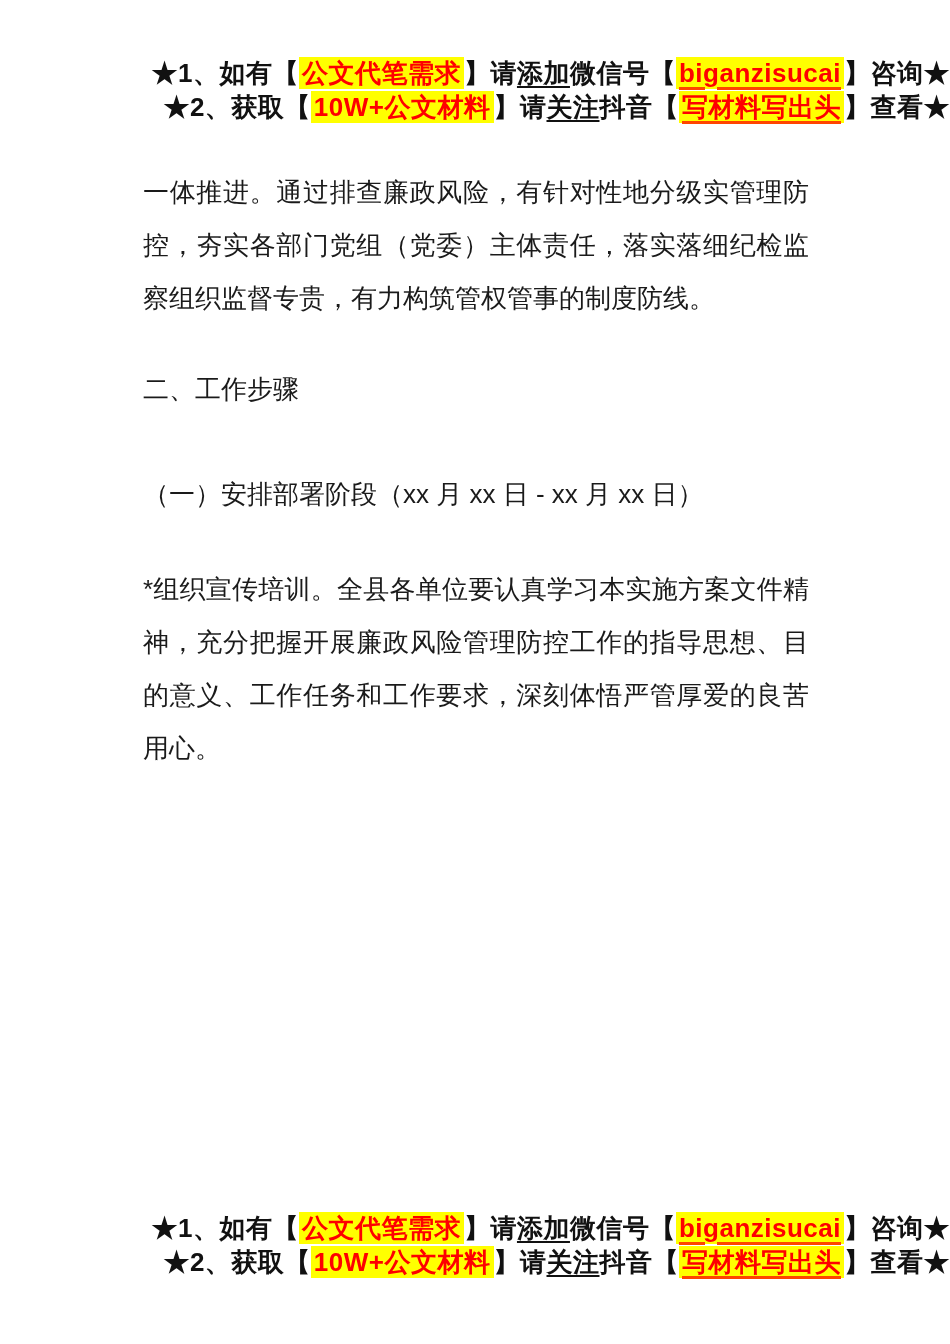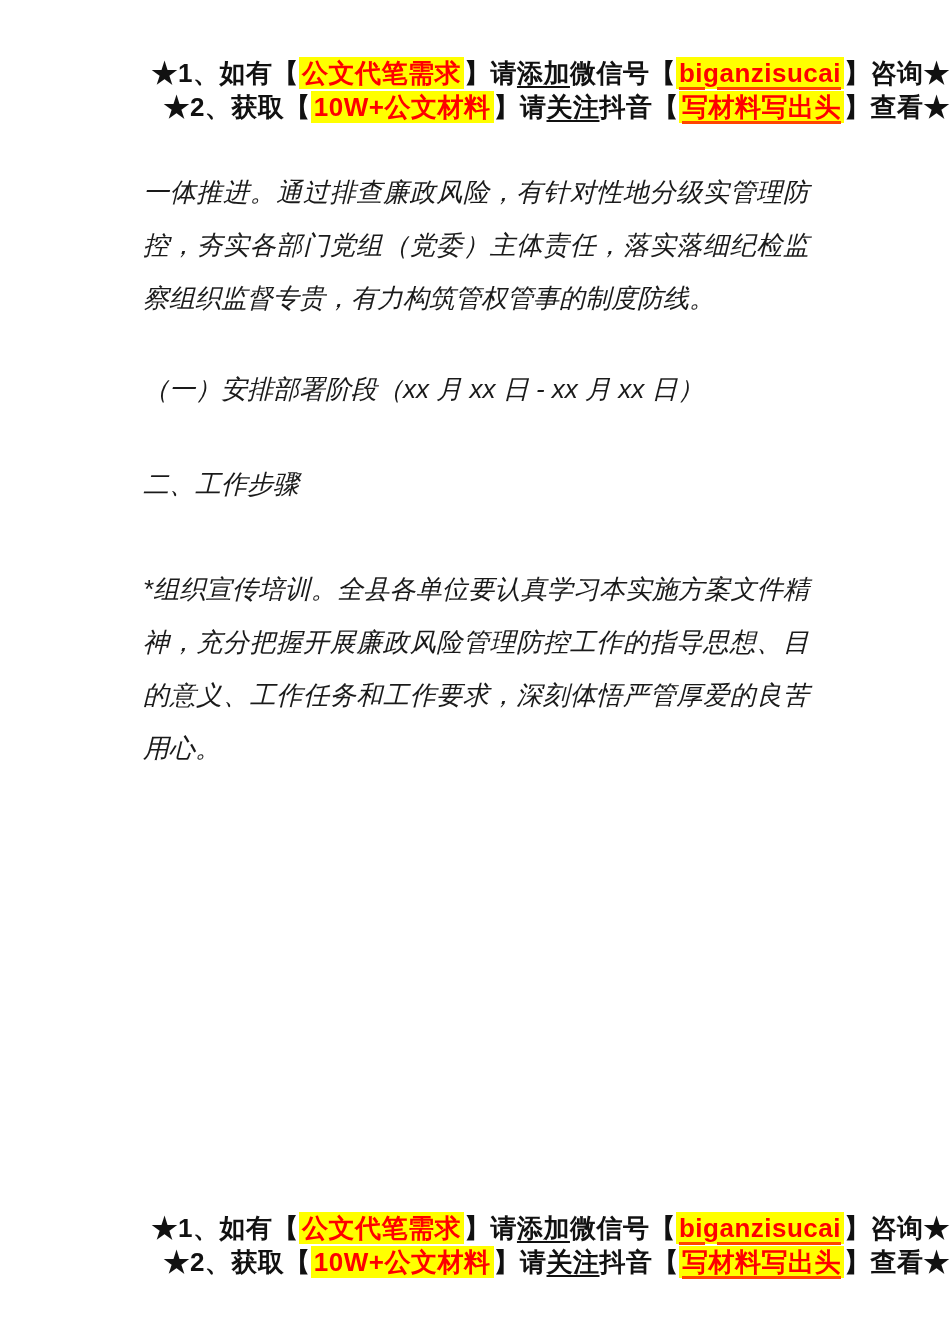--- a/index.html
+++ b/index.html
@@ -49,43 +49,43 @@
     position: absolute;
     left: 143px;
     top: 166px;
     width: 666px;
     color: #1a1a1a;
     font-size: 26px;
     line-height: 53px;
     text-align: justify;
     text-justify: inter-character;
   }
-  .para { margin: 0 0 38px 0; font-style: italic; }
+  .para { margin: 0 0 38px 0; }
   .heading { margin-bottom: 52px; text-align: left; }
   .subheading { margin-bottom: 42px; text-align: left; }
   .para:last-child { margin-bottom: 0; }
 </style>
 </head>
 <body>
 
 <div class="page">
 
   <div class="promo promo-header">
     <div class="promo-line">
       <span>★1、如有【</span><span class="hl">公文代笔需求</span><span>】请</span><span class="ul-black">添加</span><span>微信号【</span><span class="hl hl-ul">biganzisucai</span><span>】咨询★</span>
     </div>
     <div class="promo-line">
       <span>★2、获取【</span><span class="hl">10W+公文材料</span><span>】请</span><span class="ul-black">关注</span><span>抖音【</span><span class="hl hl-ul">写材料写出头</span><span>】查看★</span>
     </div>
   </div>
 
   <main class="content">
     <p class="para">一体推进。通过排查廉政风险，有针对性地分级实管理防控，夯实各部门党组（党委）主体责任，落实落细纪检监察组织监督专贵，有力构筑管权管事的制度防线。</p>
+    <p class="para heading">二、工作步骤</p>
     <p class="para subheading">（一）安排部署阶段（xx 月 xx 日 - xx 月 xx 日）</p>
-    <p class="para heading">二、工作步骤</p>
     <p class="para">*组织宣传培训。全县各单位要认真学习本实施方案文件精神，充分把握开展廉政风险管理防控工作的指导思想、目的意义、工作任务和工作要求，深刻体悟严管厚爱的良苦用心。</p>
   </main>
 
   <div class="promo promo-footer">
     <div class="promo-line">
       <span>★1、如有【</span><span class="hl">公文代笔需求</span><span>】请</span><span class="ul-black">添加</span><span>微信号【</span><span class="hl hl-ul">biganzisucai</span><span>】咨询★</span>
     </div>
     <div class="promo-line">
       <span>★2、获取【</span><span class="hl">10W+公文材料</span><span>】请</span><span class="ul-black">关注</span><span>抖音【</span><span class="hl hl-ul">写材料写出头</span><span>】查看★</span>
     </div>

